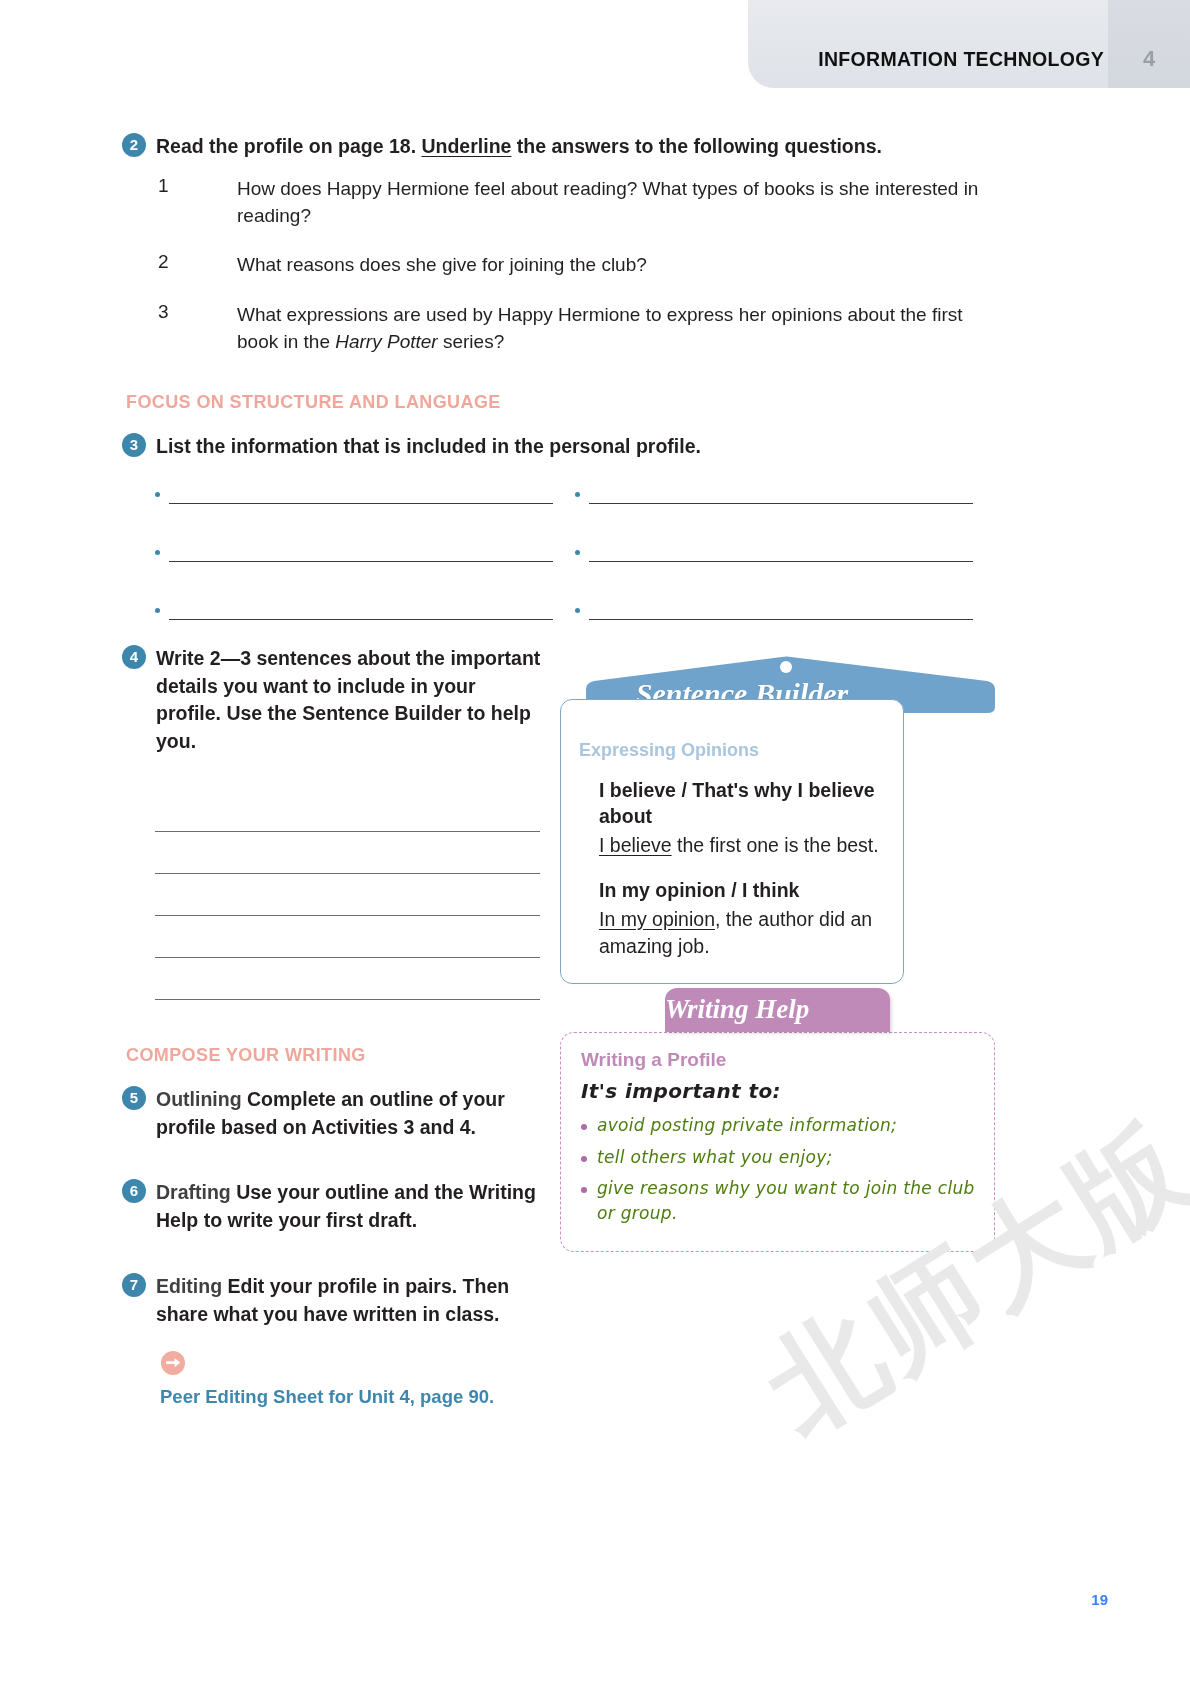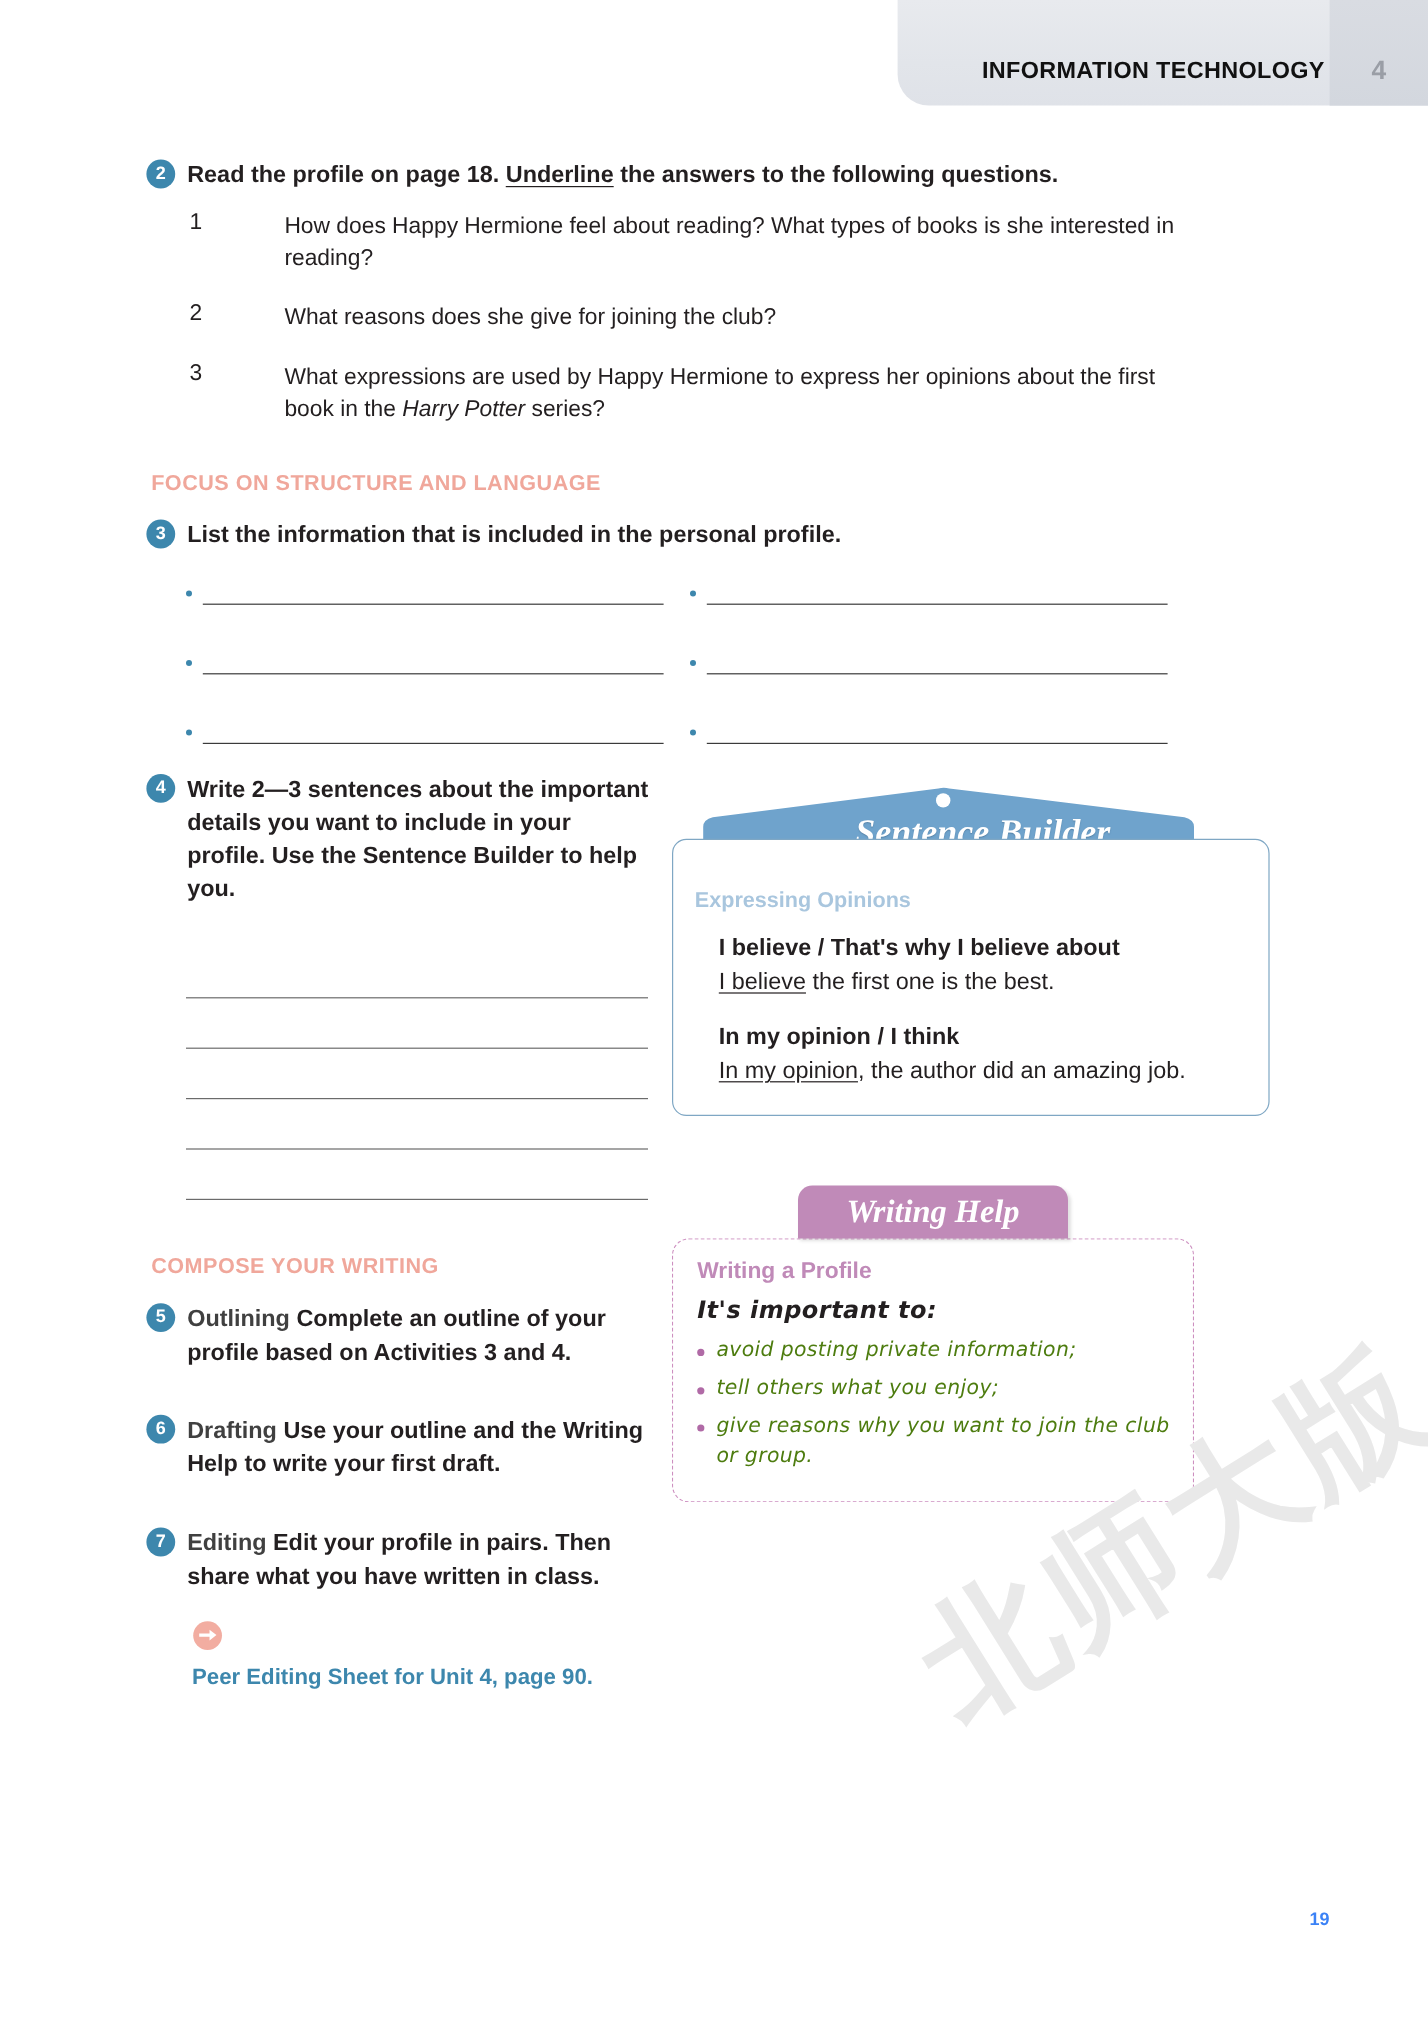--- a/index.html
+++ b/index.html
@@ -182,21 +182,21 @@
   .wline {
     border-bottom: 1.4px solid #6b6b6b;
     height: 41px;
   }
 
   
   .sb-wrap {
     position: absolute;
     left: 560px;
     top: 655px;
-    width: 498px;
+    width: 344px;
   }
   .sb-banner {
     position: relative;
     height: 58px;
     margin-left: 18px;
     margin-right: -2px;
   }
   .sb-banner svg { display: block; }
   .sb-banner-text {
     position: absolute;
@@ -278,21 +278,20 @@
     margin-left: 105px;
     width: 225px;
     height: 44px;
     background: #c08ab8;
     border-radius: 12px 12px 0 0;
     box-shadow: 2px 2px 3px rgba(0,0,0,0.12);
   }
   .wh-tab-text {
     position: absolute;
     left: 0; right: 0; top: 6px;
-    text-align: center;
     font-family: "Liberation Serif", serif;
     font-style: italic;
     font-weight: bold;
     font-size: 27px;
     color: #ffffff;
   }
   .wh-box {
     border: 1.6px dashed #cd8fc0;
     border-radius: 14px;
     padding: 16px 18px 18px 20px;

